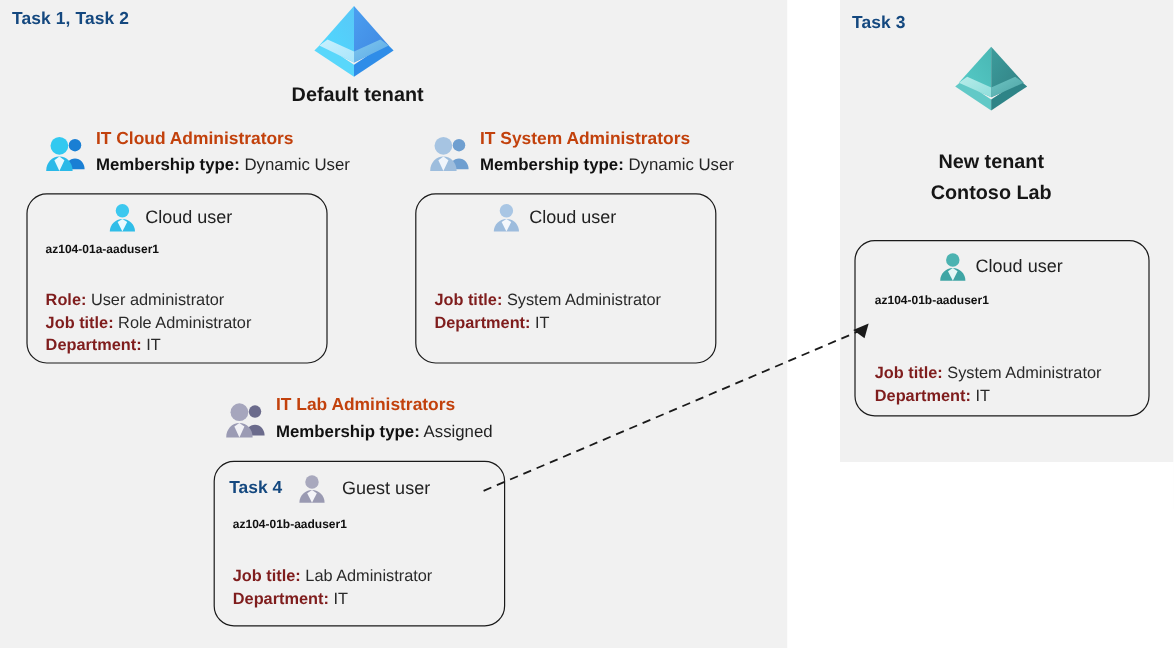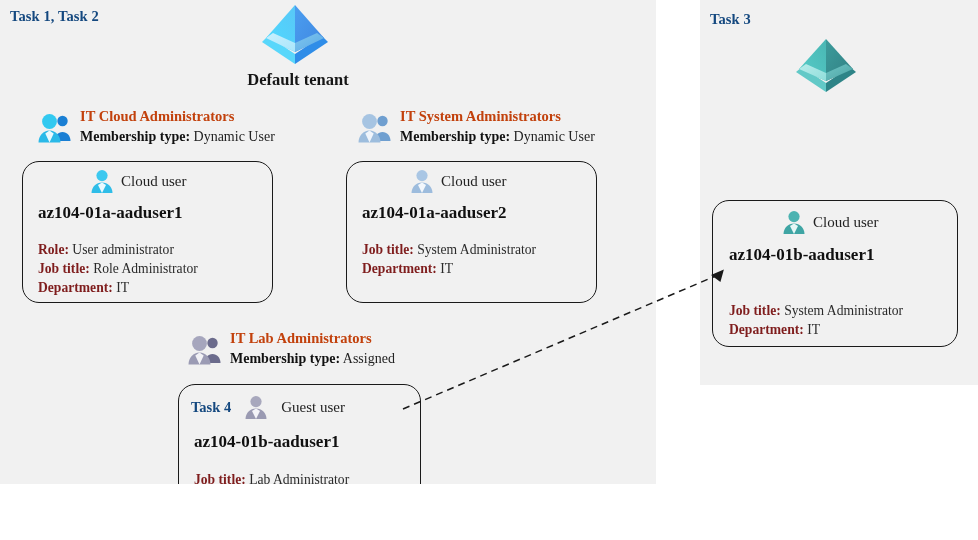--- a/index.html
+++ b/index.html
@@ -3,23 +3,23 @@
 <meta charset="utf-8">
 <style>
   html, body {
     margin: 0;
     padding: 0;
     background: #ffffff;
   }
   #stage {
     position: relative;
     width: 978px;
-    height: 484px;
+    height: 540px;
     background: #ffffff;
-    font-family: Liberation Serif, serif;
+    font-family: Liberation Sans, sans-serif;
     overflow: hidden;
   }
 
   .panel {
     position: absolute;
     background: #f1f1f1;
   }
   #panel-left  { left: 0px;   top: 0px; width: 656px; height: 540px; }
   #panel-right { left: 700px; top: 0px; width: 278px; height: 385px; }
 
@@ -107,21 +107,21 @@
   .task-inline {
     color: #14487f;
     font-weight: bold;
     font-size: 14.5px;
     margin-right: 6px;
   }
 
   .card-username {
     position: absolute;
     font-weight: bold;
-    font-size: 17px;
+    font-size: 10px;
     color: #101010;
     white-space: nowrap;
   }
   .card-props {
     position: absolute;
     font-size: 13.6px;
     color: #2a2a2a;
     line-height: 19px;
     white-space: nowrap;
   }
@@ -197,20 +197,22 @@
       <polygon points="35,56 5,36 11,31 35,47" fill="#62c9c7"></polygon>
       <polygon points="35,56 65,36 59,31 35,47" fill="#2e8487"></polygon>
       <polygon points="35,3 8,33 35,45" fill="url(#tnl)"></polygon>
       <polygon points="35,3 62,33 35,45" fill="url(#tnr)"></polygon>
       <polygon points="35,45 8,33 15,28 35,37" fill="url(#tnbl)"></polygon>
       <polygon points="35,45 62,33 55,28 35,37" fill="url(#tnbr)"></polygon>
     </svg>
   </div>
 
   <div class="tenant-caption" id="tenant-default-caption">Default tenant</div>
+  <div class="tenant-caption" id="tenant-new-caption-1">New  tenant</div>
+  <div class="tenant-caption" id="tenant-new-caption-2">Contoso Lab</div>
 
   <div class="group" id="group-cloud">
     <span class="group-icon">
       <svg viewBox="0 0 40 34" width="40" height="34">
         <circle cx="26.5" cy="9" r="5.2" fill="#1a7fd4"></circle>
         <path d="M18.5 29c0-5.2 3.6-9 8-9s8 3.8 8 9z" fill="#1a7fd4"></path>
         <circle cx="13.5" cy="9.5" r="7.4" fill="#32c9f0"></circle>
         <path d="M2.5 30.5c0-7 4.9-12 11-12s11 5 11 12z" fill="#2ab9e8"></path>
         <path d="M13.5 18.5l4.2 3-4.2 9-4.2-9z" fill="#e9f8fd"></path>
       </svg>
@@ -270,21 +272,20 @@
     <div class="card-usertype-row" style="left:62px; top:6px;">
       <span class="user-icon">
         <svg viewBox="0 0 26 26" width="26" height="26">
           <circle cx="13" cy="7.6" r="5.6" fill="#a9c6e4"></circle>
           <path d="M2.5 25c0-6 4.7-10.6 10.5-10.6S23.5 19 23.5 25z" fill="#9dbcdd"></path>
           <path d="M13 14.4l4 2.6-4 8-4-8z" fill="#f3f7fc"></path>
         </svg>
       </span>
       <span class="usertype-label">Cloud user</span>
     </div>
-    <div class="card-username" style="left:15px; top:41px;">az104-01a-aaduser2</div>
     <div class="card-props" style="left:15px; top:78px;">
       <div><b>Job title:</b> <span>System Administrator</span></div>
       <div><b>Department:</b> <span>IT</span></div>
     </div>
   </div>
 
   <div class="card" id="card-guest">
     <div class="card-usertype-row" style="left:12px; top:9px;">
       <span class="task-inline">Task 4</span>
       <span class="user-icon">

